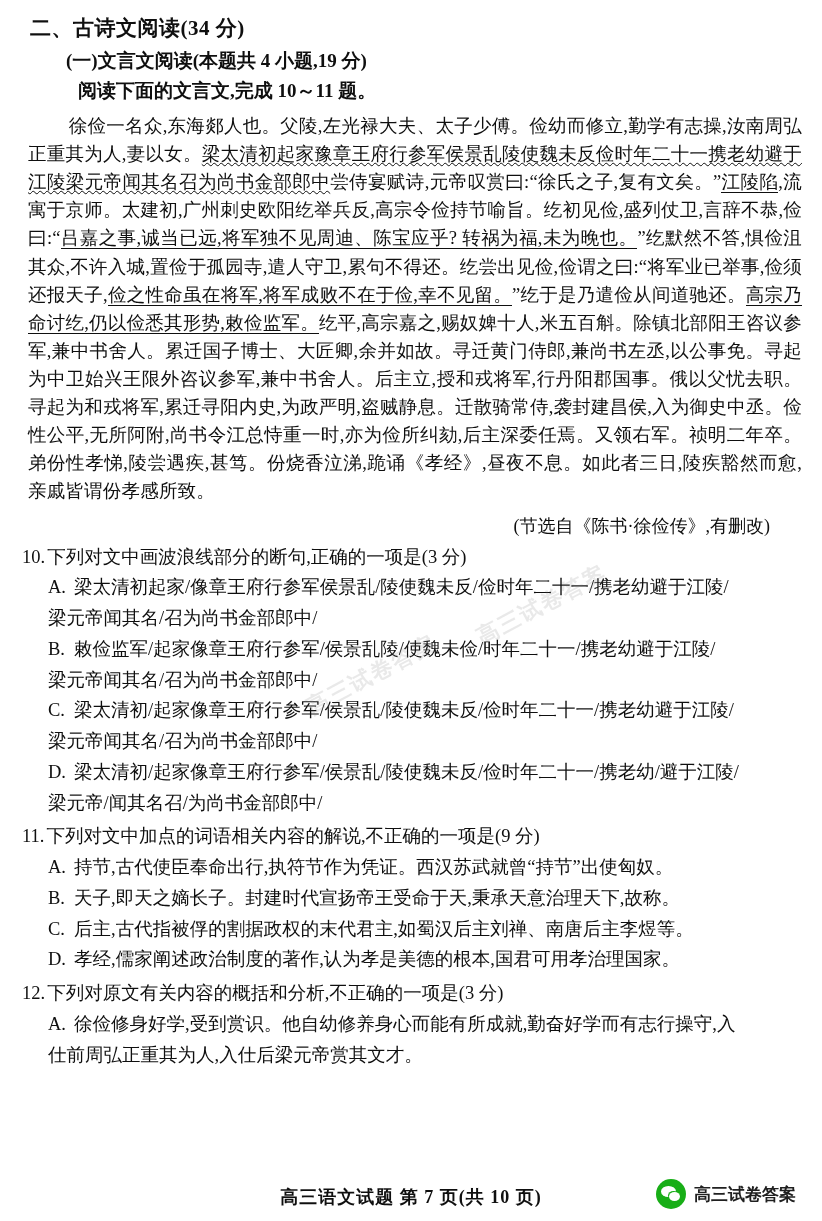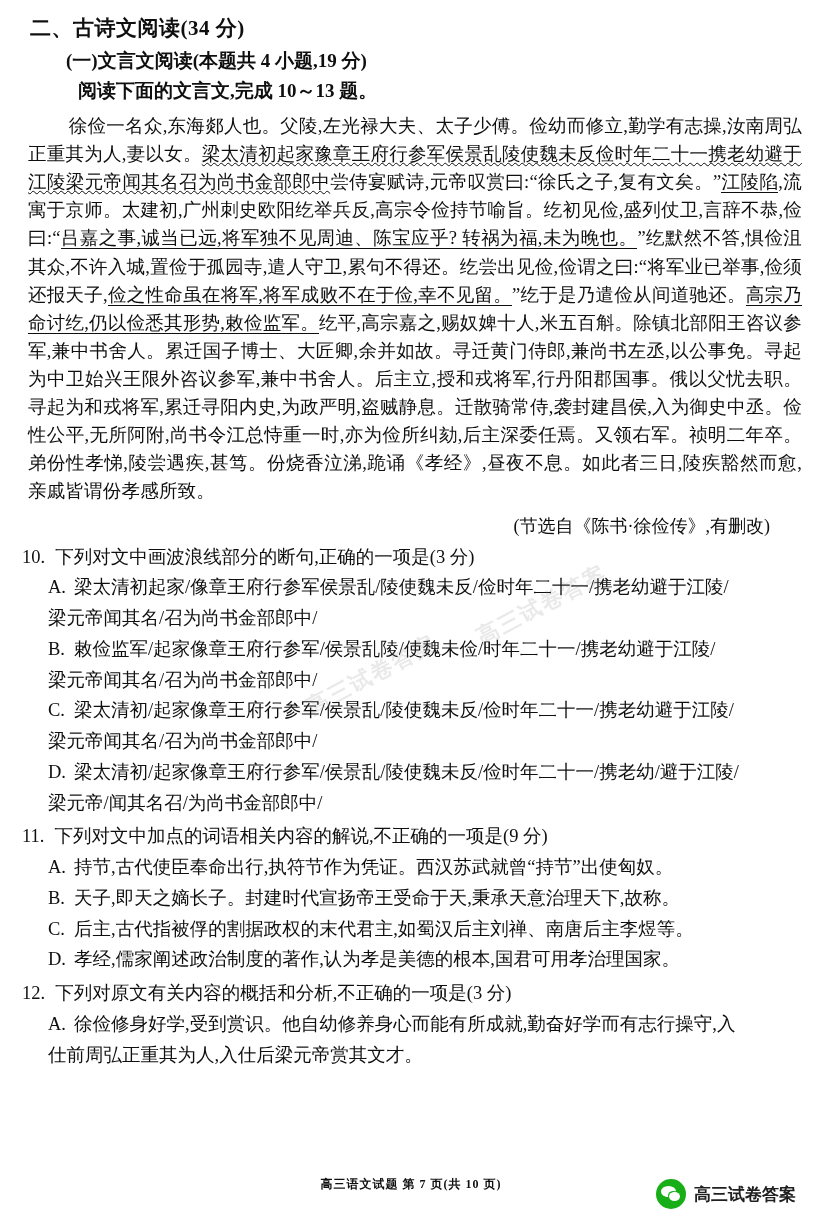--- a/index.html
+++ b/index.html
@@ -64,42 +64,42 @@
     margin: 8px 34px 4px 0;
   }
   
   .q {
     margin: 6px 0 2px 0;
     font-size: 18.5px;
     line-height: 1.5;
   }
   .q-stem {
     display: flex;
-    gap: 10px;
+    gap: 2px;
     align-items: flex-start;
   }
   .q-num { flex: 0 0 auto; }
   .q-text { flex: 1 1 auto; }
   .opts { margin: 2px 0 0 0; }
   .opt {
     display: flex;
     font-size: 18.5px;
     line-height: 1.5;
     margin: 3px 0 3px 26px;
   }
   .opt-letter { flex: 0 0 auto; width: 26px; }
   .opt-body { flex: 1 1 auto; }
   .opt-cont { margin-left: 26px; }
   
   .footer {
     position: absolute;
     left: 0; right: 0;
-    bottom: 28px;
+    bottom: 12px;
     text-align: center;
-    font-size: 12px;
+    font-size: 18px;
     font-weight: bold;
     letter-spacing: 1px;
   }
   
   .watermark {
     position: absolute;
     color: rgba(120,120,120,0.16);
     font-size: 22px;
     font-weight: bold;
     transform: rotate(-28deg);
@@ -149,21 +149,21 @@
     font-family: "Liberation Sans", sans-serif;
   }
 </style>
 </head>
 <body>
 
 <div class="page">
 
   <div class="sec-title">二、古诗文阅读(34 分)</div>
   <div class="sub-title">(一)文言文阅读(本题共 4 小题,19 分)</div>
-  <div class="sub-title2">阅读下面的文言文,完成 10～13 题。</div>
+  <div class="sub-title2">阅读下面的文言文,完成 10～11 题。</div>
 
   <div class="passage">
     <span class="indent"></span><span>徐俭一名众,东海郯人也。父陵,左光禄大夫、太子少傅。俭幼而修立,勤学有志操,汝南周弘正重其为人,妻以女。</span><span class="wave">梁太清初起家豫章王府行参军侯景乱陵使魏未反俭时年二十一携老幼避于江陵梁元帝闻其名召为尚书金部郎中</span><span>尝侍宴赋诗,元帝叹赏曰:“徐氏之子,复有文矣。”</span><span class="dotted-u">江陵陷</span><span>,流寓于京师。太建初,广州刺史欧阳纥举兵反,高宗令俭持节喻旨。纥初见俭,盛列仗卫,言辞不恭,俭曰:“</span><span class="dotted-u">吕嘉之事,诚当已远,将军独不见周迪、陈宝应乎? 转祸为福,未为晚也。</span><span>”纥默然不答,惧俭沮其众,不许入城,置俭于孤园寺,遣人守卫,累句不得还。纥尝出见俭,俭谓之曰:“将军业已举事,俭须还报天子,</span><span class="dotted-u">俭之性命虽在将军,将军成败不在于俭,幸不见留。</span><span>”纥于是乃遣俭从间道驰还。</span><span class="dotted-u">高宗乃命讨纥,仍以俭悉其形势,敕俭监军。</span><span>纥平,高宗嘉之,赐奴婢十人,米五百斛。除镇北部阳王咨议参军,兼中书舍人。累迁国子博士、大匠卿,余并如故。寻迁黄门侍郎,兼尚书左丞,以公事免。寻起为中卫始兴王限外咨议参军,兼中书舍人。后主立,授和戎将军,行丹阳郡国事。俄以父忧去职。寻起为和戎将军,累迁寻阳内史,为政严明,盗贼静息。迁散骑常侍,袭封建昌侯,入为御史中丞。俭性公平,无所阿附,尚书令江总恃重一时,亦为俭所纠劾,后主深委任焉。又领右军。祯明二年卒。弟份性孝悌,陵尝遇疾,甚笃。份烧香泣涕,跪诵《孝经》,昼夜不息。如此者三日,陵疾豁然而愈,亲戚皆谓份孝感所致。</span>
   </div>
 
   <div class="src-line">(节选自《陈书·徐俭传》,有删改)</div>
 
   <div class="q">
     <div class="q-stem">
       <span class="q-num">10.</span>

